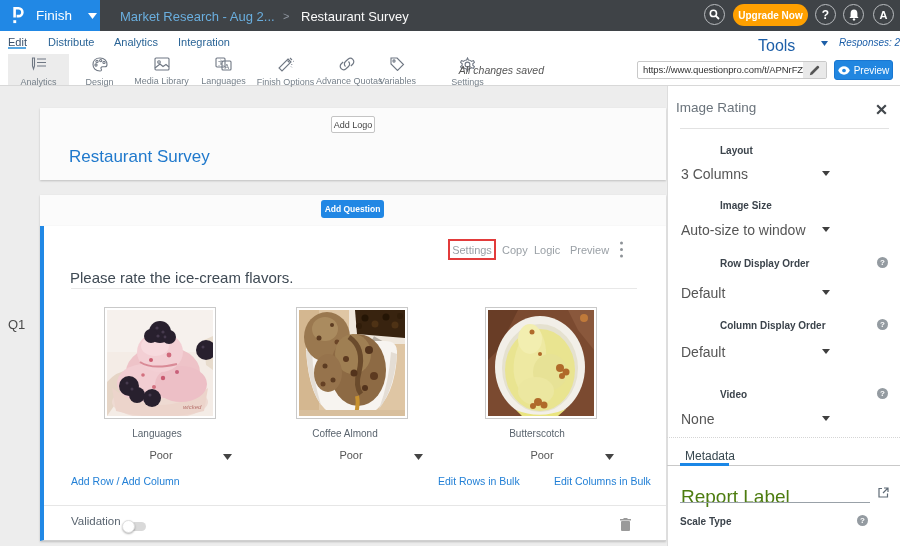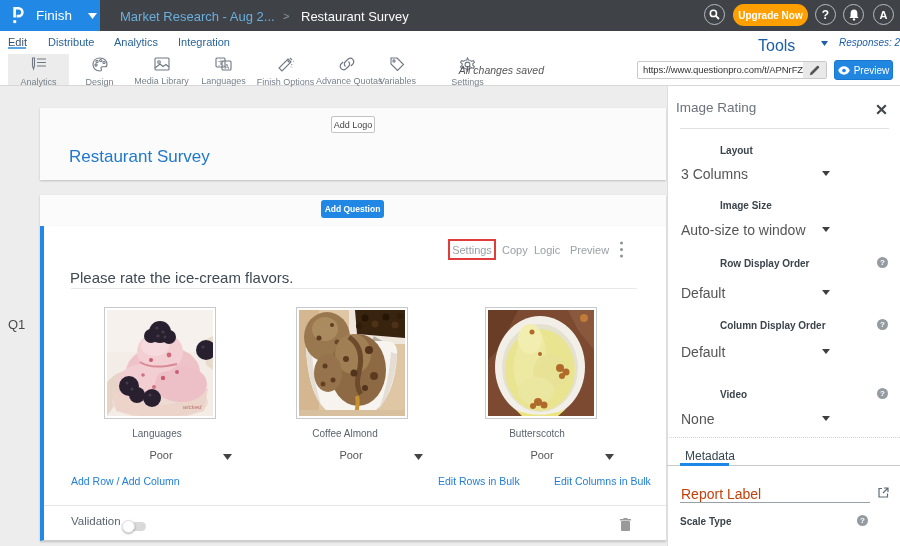--- a/index.html
+++ b/index.html
@@ -75,21 +75,21 @@
   #pdiv1 { left:680px; top:128px; width:209px; height:1px; background:#e2e2e2; }
   .plabel { left:720px; font-size:10px; font-weight:bold; color:#3b434b; }
   .pvalue { left:681px; font-size:14px; color:#555; }
   .pcaret { left:822px; }
   .qmark { left:877px; width:11px; height:11px; border-radius:50%; background:#949ba1; color:#fff;
            font-size:8px; font-weight:bold; text-align:center; line-height:11px; }
   #pdotted { left:667px; top:437px; width:233px; border-top:1px dotted #d5d5d5; }
   #metadata { left:685px; top:449px; font-size:12px; color:#37474f; }
   #metaline { left:667px; top:465px; width:233px; height:1px; background:#c9c9c9; }
   #metablue { left:680px; top:463px; width:49px; height:3px; background:#1b87e6; }
-  #replabel { left:681px; top:486px; font-size:14px; color:#c2410c; }
+  #replabel { left:681px; top:486px; font-size:19px; color:#4d7c0f; }
   #repline { left:680px; top:502px; width:190px; height:1px; background:#99a1a8; }
   #scaletype { left:680px; top:516px; font-size:10px; font-weight:bold; color:#3b434b; }
 </style>
 </head>
 <body>
 
 <div id="topbar" class="abs"></div>
 <div id="bluebox" class="abs"></div>
 <svg class="abs" style="left:12px;top:7px" width="12" height="17" viewBox="0 0 12 17">
   <path d="M2.6 0 L2.6 10.5" stroke="#fff" stroke-width="2.6" fill="none"></path>

